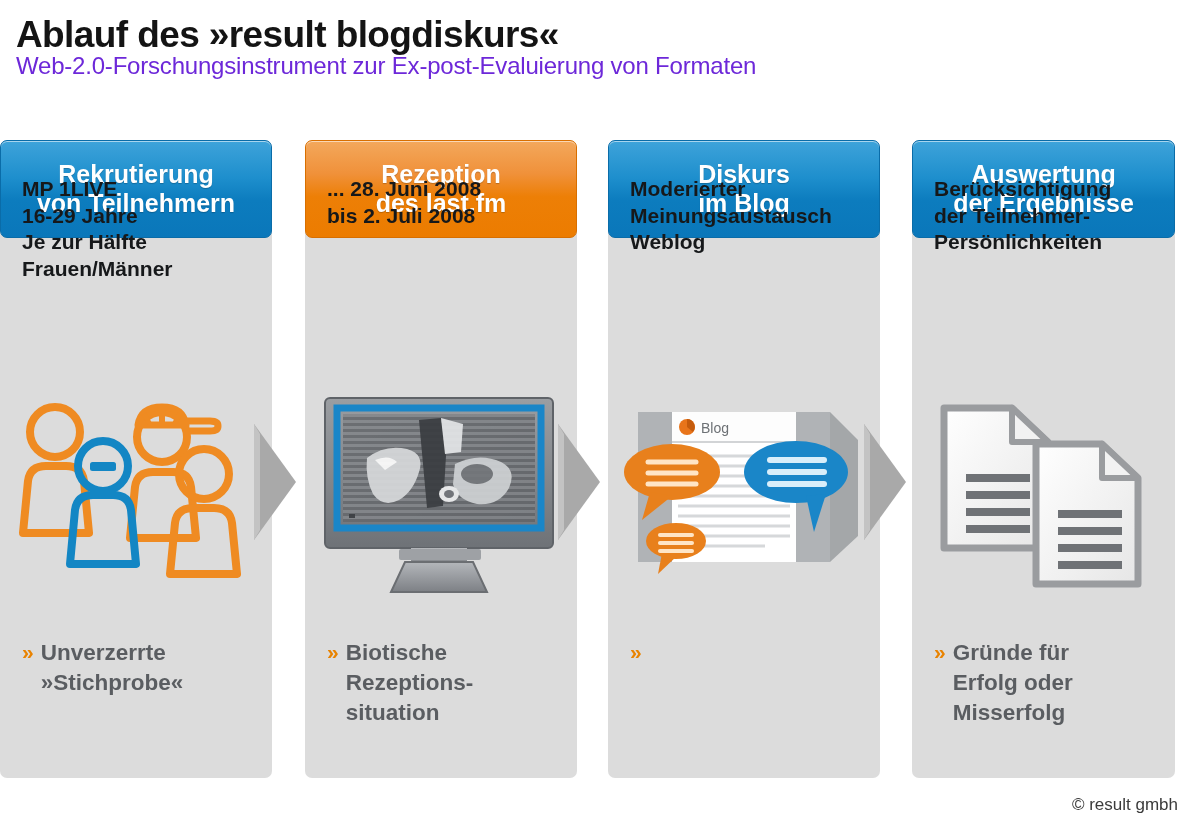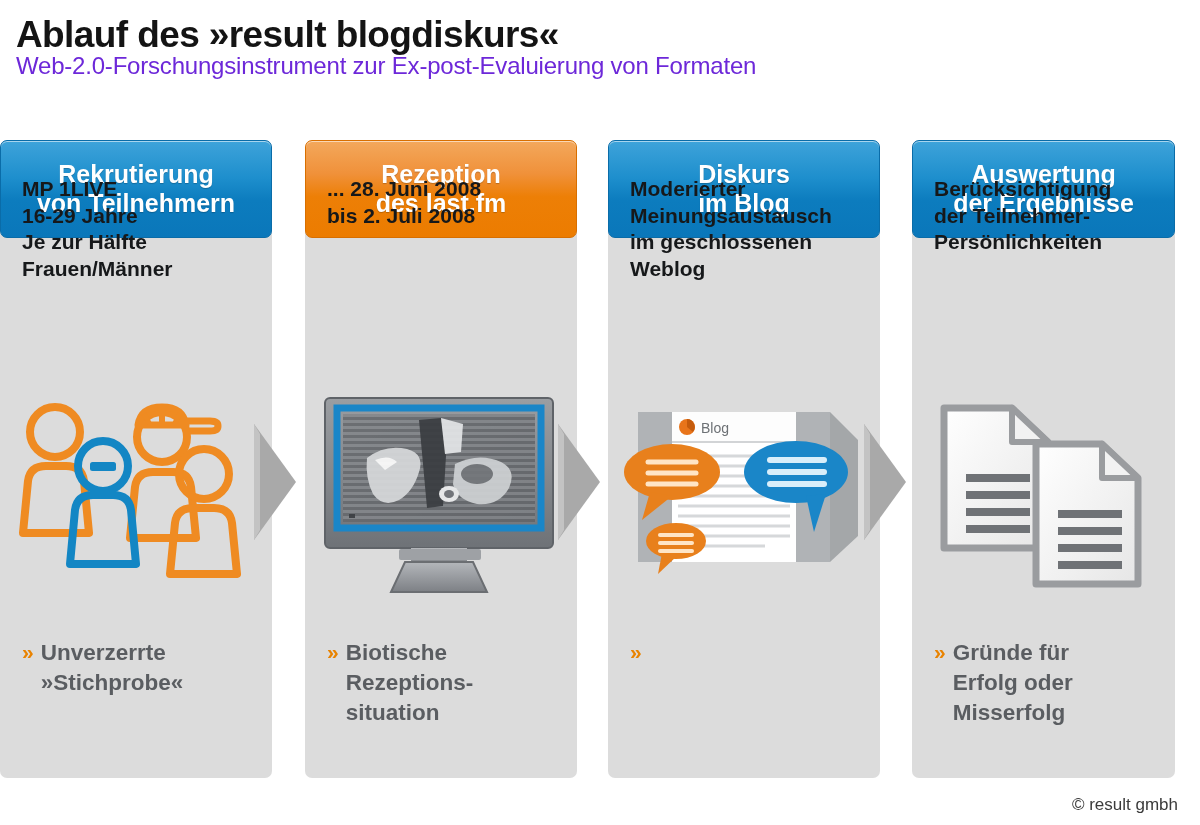--- a/index.html
+++ b/index.html
@@ -239,21 +239,20 @@
 
   <div class="col c3">
     <div class="body"></div>
     <div class="hdr blue">
       <span class="l1">Diskurs</span>
       <span class="l2">im Blog</span>
     </div>
     <div class="facts">
       <div>Moderierter</div>
       <div>Meinungsaustausch</div>
-      <div>im geschlossenen</div>
       <div>Weblog</div>
     </div>
     <div class="art">
       <div class="blogart">
         <svg width="246" height="200" viewBox="0 0 246 200">
 
           <rect x="18" y="16" width="192" height="150" fill="#b0b3b6"></rect>
 
           <rect x="52" y="16" width="124" height="150" fill="#ffffff"></rect>
 

